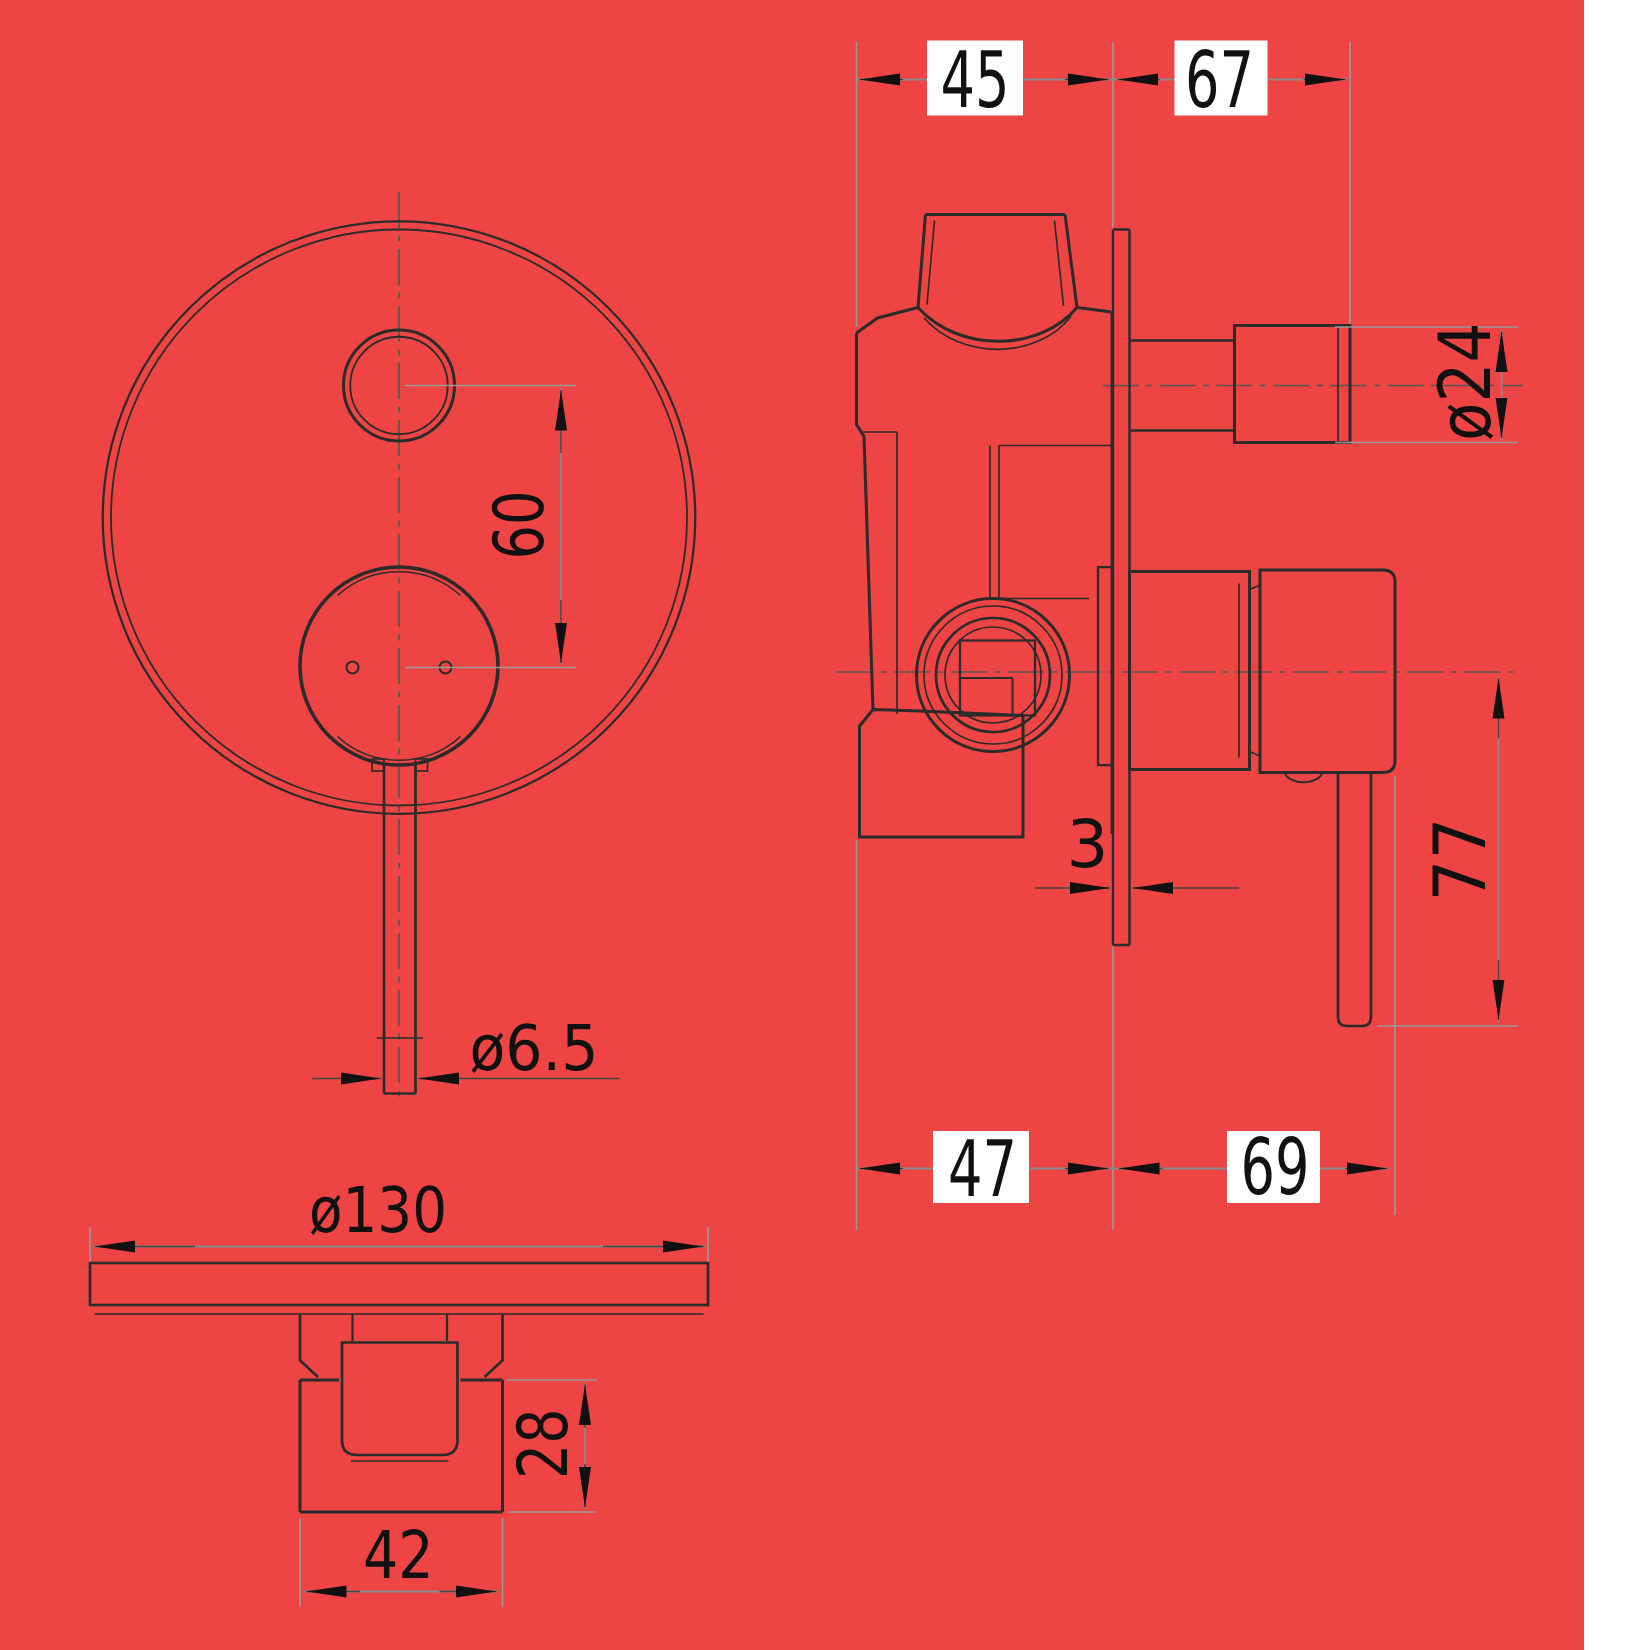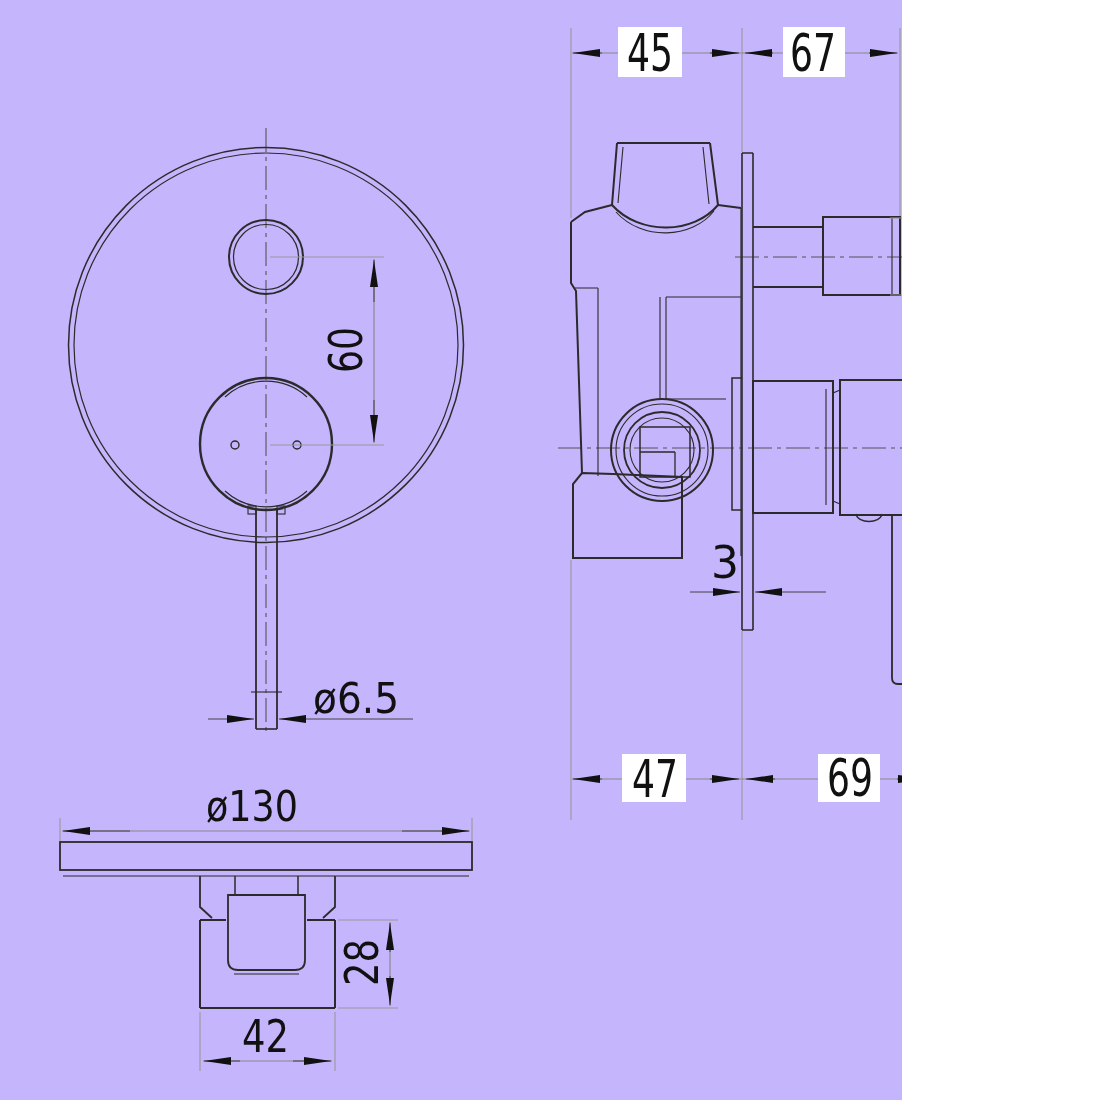--- a/index.html
+++ b/index.html
@@ -1,16 +1,16 @@
 <!DOCTYPE html>
 <html><head>
 <meta charset="utf-8">
 <style>
   html,body{margin:0;padding:0;background:#ffffff;}
-  #canvas{position:relative;width:902px;height:1100px;background:#c4b5fd;overflow:hidden;
+  #canvas{position:relative;width:1056px;height:1100px;background:#ef4444;overflow:hidden;
           font-family:"DejaVu Sans","Liberation Sans",sans-serif;}
   svg{display:block;}
   svg text{font-family:"DejaVu Sans","Liberation Sans",sans-serif;fill:#111;}
   .dimtxt{font-size:52px;}
   .dimtxt-m{font-size:46px;}
   .dimtxt-l{font-size:48px;}
   .dimtxt-s{font-size:44px;}
   .dimtxt-xs{font-size:42px;}
 </style>
 </head>

